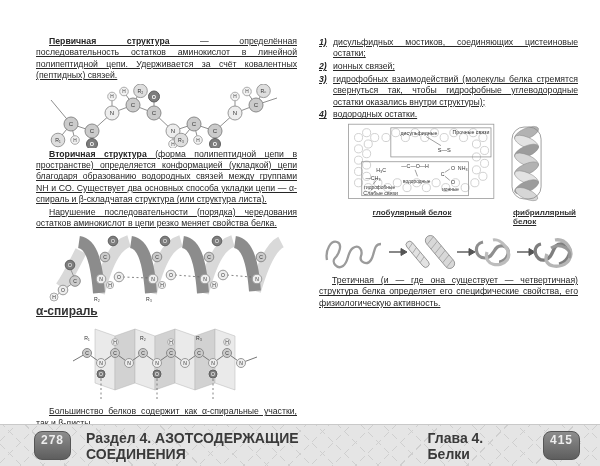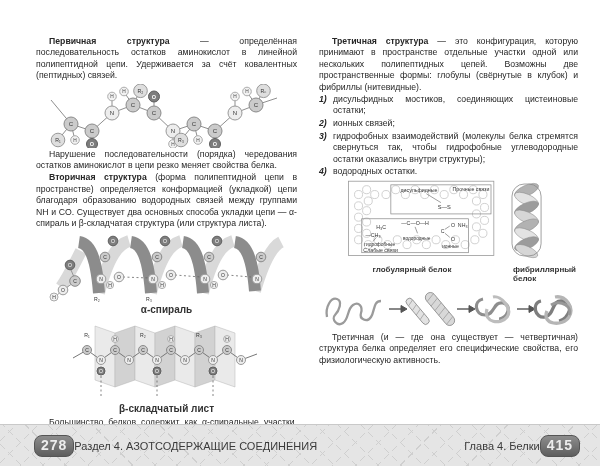--- a/index.html
+++ b/index.html
@@ -1,27 +1,27 @@
 <!DOCTYPE html>
 <html><head>
 <meta charset="utf-8">
 <style>
   html,body{margin:0;padding:0;}
   body{
     width:600px;height:466px;position:relative;overflow:hidden;
     background:#ffffff;color:#262626;
     font-family:"Liberation Sans","DejaVu Sans",sans-serif;
   }
-  .col{position:absolute;top:36px;width:261px;}
+  .col{position:absolute;top:36px;width:261px;text-decoration:underline;}
   .col-left{left:36px;}
   .col-right{left:319px;width:259px;}
   p.para{margin:0 0 1px 0;font-size:8.7px;line-height:1.31;text-align:justify;text-indent:13px;}
   p.para b{font-weight:bold;}
   .fig{display:block;margin:2px auto 1px auto;}
-  .caption{text-align:center;font-size:10px;font-weight:bold;color:#333;margin:0 0 3px 0;}
+  .caption{font-size:12px;font-weight:bold;color:#333;margin:0 0 3px 0;}
   .heldby{margin:0;font-size:8.7px;line-height:1.31;text-indent:13px;}
   .blist{margin:1px 0 2px 0;padding:0;}
   .bitem{display:flex;font-size:8.7px;line-height:1.3;margin-bottom:1.5px;}
   .bnum{flex:none;width:14px;font-weight:bold;font-style:italic;}
   .btxt{flex:1;text-align:justify;}
   .scheme-title{margin:2px 0 0 0;font-size:8.7px;font-weight:bold;text-indent:13px;}
   .dcaps{display:flex;font-size:8px;font-weight:bold;color:#333;margin-top:1px;gap:8px;}
   .dcap-glob{width:186px;text-align:center;}
   .dcap-fib{flex:1;text-align:left;line-height:1.15;}
   
@@ -29,24 +29,24 @@
     position:absolute;left:0;right:0;bottom:0;height:41px;
     background-color:#e5e5e5;border-top:1px solid #c9c9c9;
     background-image:
       repeating-linear-gradient(90deg, rgba(229,229,229,0) 0 5px, #e5e5e5 5px 8px),
       repeating-linear-gradient(45deg, rgba(0,0,0,0) 0 15px, #cfcfcf 15px 15.8px),
       repeating-linear-gradient(-45deg, rgba(0,0,0,0) 0 15px, #cfcfcf 15px 15.8px);
   }
   .footer-inner{display:flex;align-items:center;height:100%;padding:0 20px 0 34px;}
   .badge{
     display:inline-block;background:linear-gradient(#8d8d8d,#5e5e5e);
-    border:1px solid #555;border-radius:8px;padding:1px 6px 3px 6px;
-    font-size:14px;font-weight:bold;color:#ededed;letter-spacing:1px;
+    border:1px solid #555;border-radius:8px;padding:1px 6px 12px 6px;
+    font-size:12px;font-weight:bold;color:#ededed;letter-spacing:1px;
   }
-  .flabel{font-size:11px;font-weight:normal;color:#3a3a3a;margin:0 0;}
+  .flabel{font-size:14px;font-weight:bold;color:#3a3a3a;margin:0 15px;}
   .fspacer{flex:1;}
   svg text{font-family:"Liberation Sans","DejaVu Sans",sans-serif;}
 </style>
 </head>
 <body>
 
 <div class="col col-left">
 
   <p class="para"><b>Первичная структура</b><span> — определённая последовательность остатков аминокислот в линейной полипептидной цепи. Удерживается за счёт ковалентных (пептидных) связей.</span></p>
 
@@ -131,23 +131,23 @@
         <text x="9" y="58">R₁</text>
       <circle cx="91.5" cy="6.8" r="6.8" fill="#dedede" stroke="#999"></circle>
         <text x="91.5" y="8.8">R₂</text>
       <circle cx="132" cy="56" r="6.8" fill="#dedede" stroke="#999"></circle>
         <text x="132" y="58">R₃</text>
       <circle cx="214.5" cy="6.8" r="6.8" fill="#dedede" stroke="#999"></circle>
         <text x="214.5" y="8.8">Rₙ</text>
     </g>
   </svg>
 
+  <p class="para"><b>Вторичная структура</b><span> (форма полипептидной цепи в пространстве) определяется конформацией (укладкой) цепи благодаря образованию водородных связей между группами NH и CO. Существует два основных способа укладки цепи — α-спираль и β-складчатая структура (или структура листа).</span></p>
+
   <p class="para">Нарушение последовательности (порядка) чередования остатков аминокислот в цепи резко меняет свойства белка.</p>
-
-  <p class="para"><b>Вторичная структура</b><span> (форма полипептидной цепи в пространстве) определяется конформацией (укладкой) цепи благодаря образованию водородных связей между группами NH и CO. Существует два основных способа укладки цепи — α-спираль и β-складчатая структура (или структура листа).</span></p>
 
   <svg class="fig" width="235" height="72" viewBox="0 0 235 72">
     <g fill="none" stroke="#d9d9d9" stroke-width="12">
       <path d="M12,56 C18,48 24,36 32,20"></path>
       <path d="M50,62 C57,34 66,14 80,10"></path>
       <path d="M102,62 C109,34 118,14 132,10"></path>
       <path d="M154,62 C161,34 170,14 184,10"></path>
       <path d="M206,60 C213,36 222,16 232,11"></path>
     </g>
     <g fill="none" stroke="#8c8c8c" stroke-width="12">
@@ -270,28 +270,26 @@
         <text x="104" y="22.8">H</text>
       <circle cx="160" cy="21" r="3.4" fill="#f2f2f2" stroke="#aaa"></circle>
         <text x="160" y="22.8">H</text>
     </g>
     <g font-size="5.2" text-anchor="middle" fill="#333">
       <text x="20" y="19">R₁</text>
       <text x="76" y="19">R₂</text>
       <text x="132" y="19">R₃</text>
     </g>
   </svg>
-  <div class="caption">β-складчатый лист</div>
 
   <p class="para">Большинство белков содержит как α-спиральные участки, так и β-листы.</p>
 </div>
 
 <div class="col col-right">
 
-  <p class="para"><b>Третичная структура</b><span> — это конфигурация, которую принимают в пространстве отдельные участки одной или нескольких полипептидных цепей. Возможны две пространственные формы: глобулы (свёрнутые в клубок) и фибриллы (нитевидные).</span></p>
 
 
   <div class="blist">
     <div class="bitem">
       <span class="bnum">1)</span>
       <span class="btxt">дисульфидных мостиков, соединяющих цистеиновые остатки;</span>
     </div>
     <div class="bitem">
       <span class="bnum">2)</span>
       <span class="btxt">ионных связей;</span>

